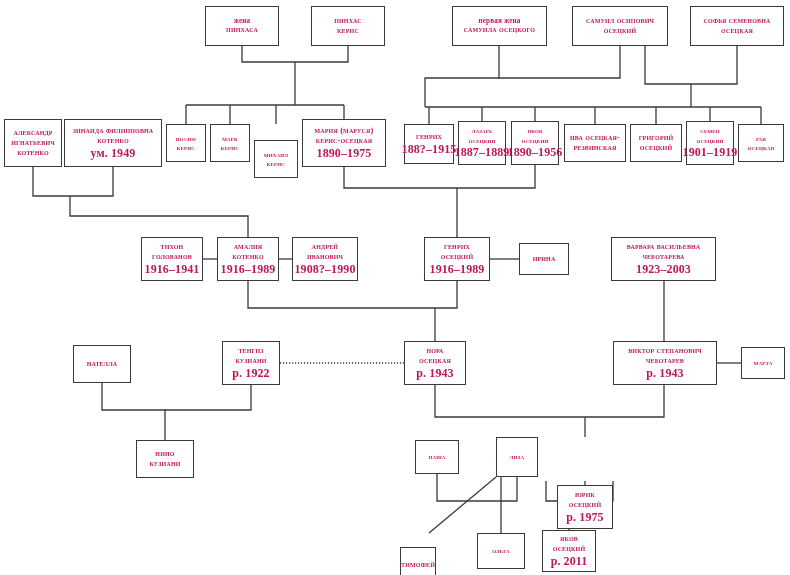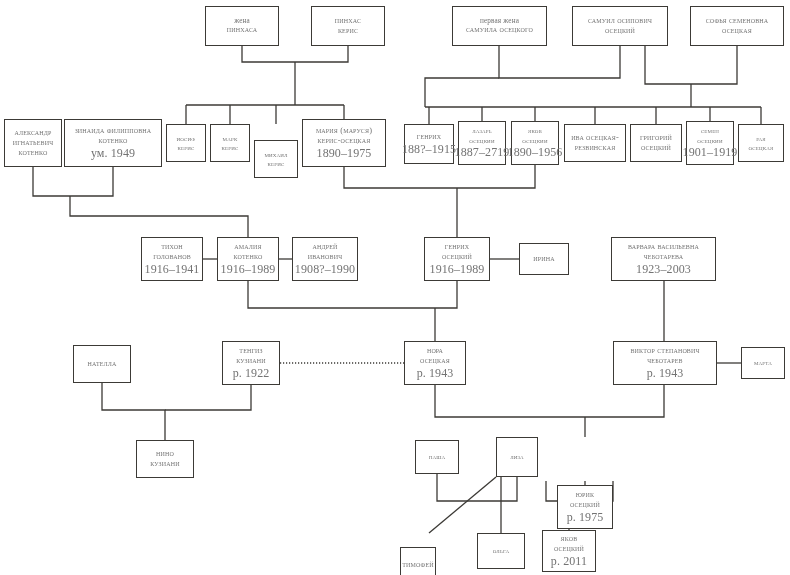--- a/index.html
+++ b/index.html
@@ -28,22 +28,23 @@
     position: absolute;
     box-sizing: border-box;
     border: 1.4px solid #3c3a36;
     background: #ffffff;
     display: flex;
     flex-direction: column;
     align-items: center;
     justify-content: center;
     text-align: center;
     line-height: 1.18;
-    color: #737373;
+    color: #be185d;
     padding: 1px 2px;
+    font-weight: bold;
   }
   .node .ln {
     display: block;
     white-space: nowrap;
     font-variant: small-caps;
     text-transform: lowercase;
     font-size: 8.4px;
     letter-spacing: 0.15px;
   }
   .node .ln.lead {
@@ -155,21 +156,21 @@
         <span class="ln">Керис-Осецкая</span>
         <span class="dates">1890–1975</span>
       </div>
       <div class="node" style="left: 404px; top: 124px; width: 50px; height: 40px;">
         <span class="ln">Генрих</span>
         <span class="dates">188?–1915</span>
       </div>
       <div class="node small" style="left: 458px; top: 121px; width: 48px; height: 44px;">
         <span class="ln">Лазарь</span>
         <span class="ln">Осецкий</span>
-        <span class="dates">1887–2719</span>
+        <span class="dates">1887–1889</span>
       </div>
       <div class="node small" style="left: 511px; top: 121px; width: 48px; height: 44px;">
         <span class="ln">Яков</span>
         <span class="ln">Осецкий</span>
         <span class="dates">1890–1956</span>
       </div>
       <div class="node" style="left: 564px; top: 124px; width: 62px; height: 38px;">
         <span class="ln">Ива Осецкая-</span>
         <span class="ln">Резвинская</span>
       </div>

